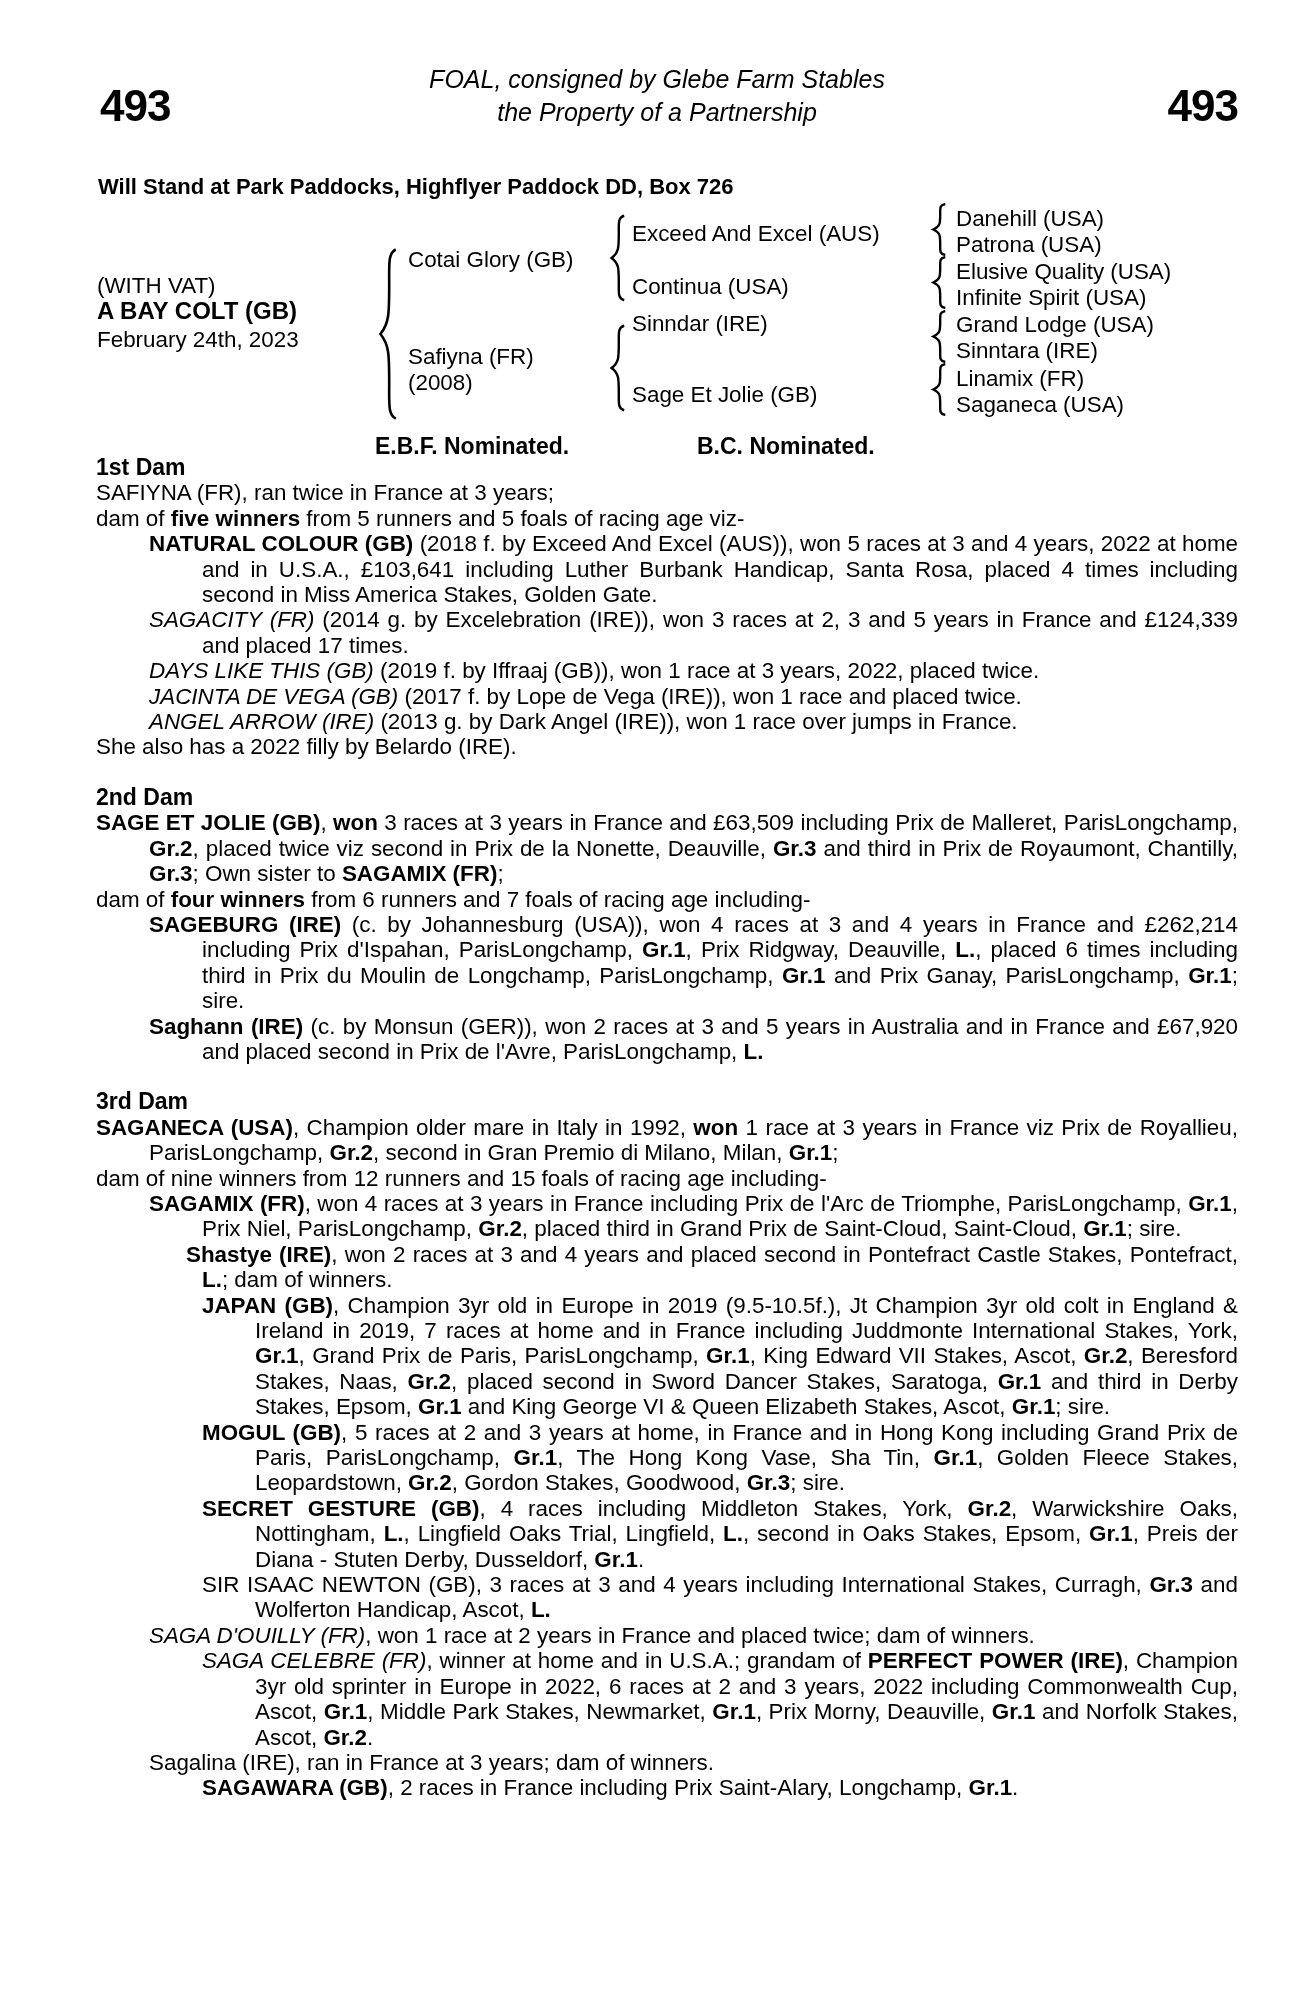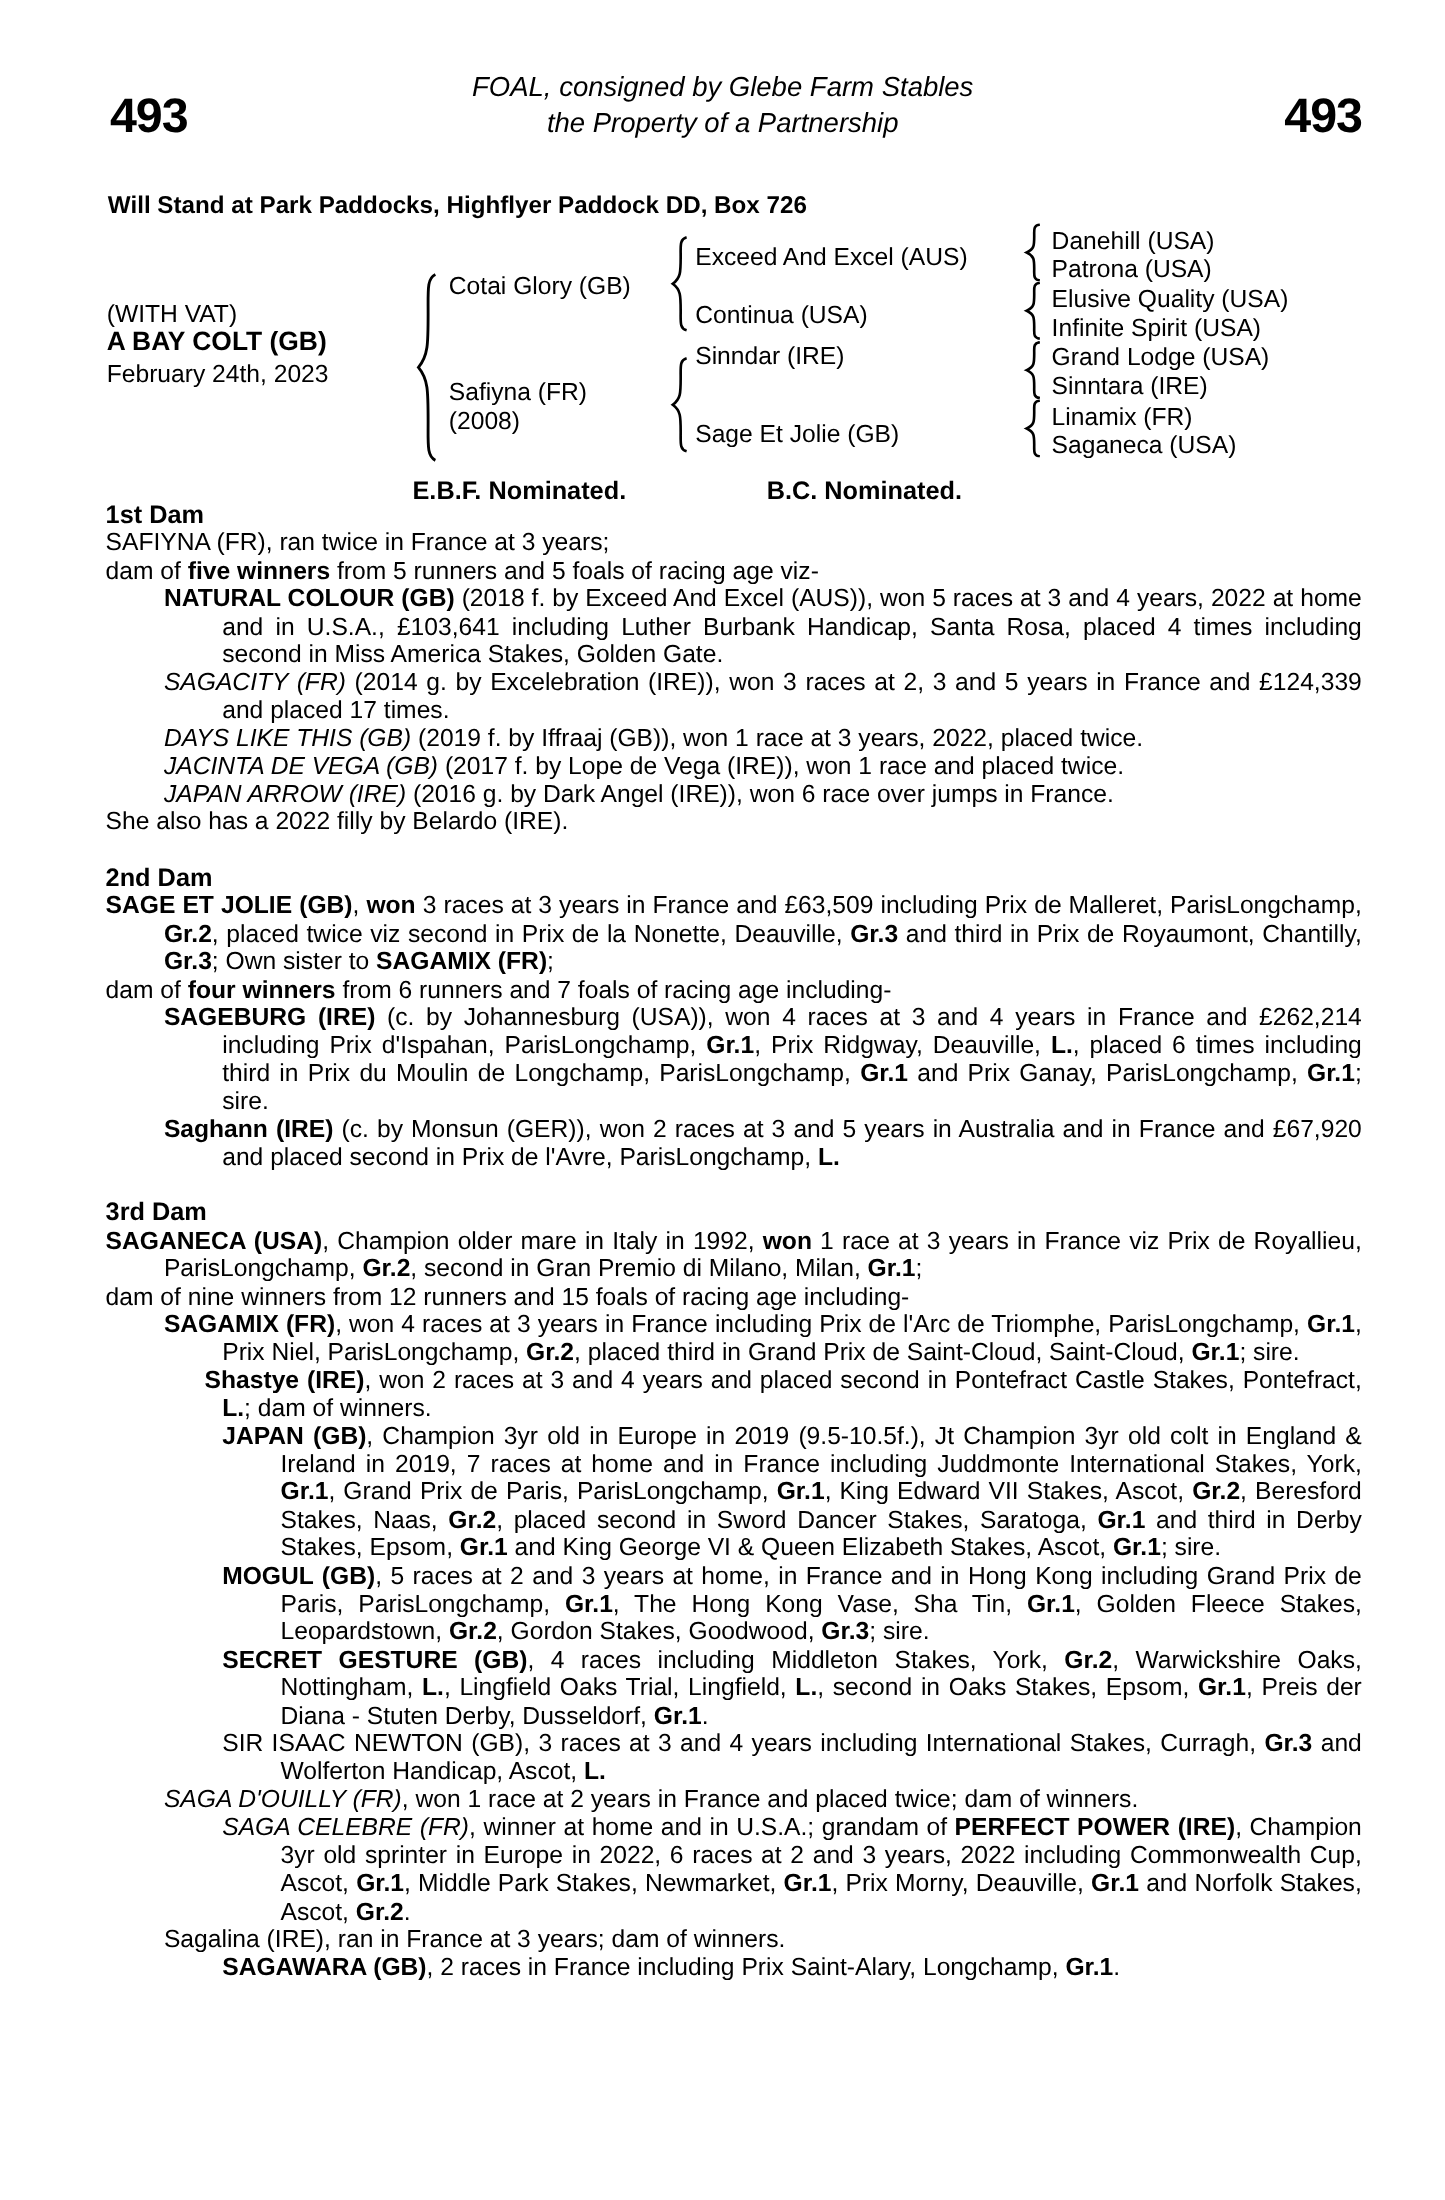--- a/index.html
+++ b/index.html
@@ -92,21 +92,21 @@
 <main id="body-copy">
 
   <section>
     <h2 class="dam-head">1st Dam</h2>
     <p class="L0"><span>SAFIYNA (FR), ran twice in France at 3 years;</span></p>
     <p class="L0"><span>dam of </span><span style="font-weight: bold;">five winners</span><span> from 5 runners and 5 foals of racing age viz-</span></p>
     <p class="L1"><span style="font-weight: bold;">NATURAL COLOUR (GB)</span><span> (2018 f. by Exceed And Excel (AUS)), won 5 races at 3 and 4 years, 2022 at home and in U.S.A., £103,641 including Luther Burbank Handicap, Santa Rosa, placed 4 times including second in Miss America Stakes, Golden Gate.</span></p>
     <p class="L1"><span style="font-style: italic;">SAGACITY (FR)</span><span> (2014 g. by Excelebration (IRE)), won 3 races at 2, 3 and 5 years in France and £124,339 and placed 17 times.</span></p>
     <p class="L1"><span style="font-style: italic;">DAYS LIKE THIS (GB)</span><span> (2019 f. by Iffraaj (GB)), won 1 race at 3 years, 2022, placed twice.</span></p>
     <p class="L1"><span style="font-style: italic;">JACINTA DE VEGA (GB)</span><span> (2017 f. by Lope de Vega (IRE)), won 1 race and placed twice.</span></p>
-    <p class="L1"><span style="font-style: italic;">JAPAN ARROW (IRE)</span><span> (2016 g. by Dark Angel (IRE)), won 6 race over jumps in France.</span></p>
+    <p class="L1"><span style="font-style: italic;">ANGEL ARROW (IRE)</span><span> (2013 g. by Dark Angel (IRE)), won 1 race over jumps in France.</span></p>
     <p class="L0"><span>She also has a 2022 filly by Belardo (IRE).</span></p>
   </section>
 
   <section class="gap">
     <h2 class="dam-head">2nd Dam</h2>
     <p class="L0"><span style="font-weight: bold;">SAGE ET JOLIE (GB)</span><span>, </span><span style="font-weight: bold;">won</span><span> 3 races at 3 years in France and £63,509 including Prix de Malleret, ParisLongchamp, </span><span style="font-weight: bold;">Gr.2</span><span>, placed twice viz second in Prix de la Nonette, Deauville, </span><span style="font-weight: bold;">Gr.3</span><span> and third in Prix de Royaumont, Chantilly, </span><span style="font-weight: bold;">Gr.3</span><span>; Own sister to </span><span style="font-weight: bold;">SAGAMIX (FR)</span><span>;</span></p>
     <p class="L0"><span>dam of </span><span style="font-weight: bold;">four winners</span><span> from 6 runners and 7 foals of racing age including-</span></p>
     <p class="L1"><span style="font-weight: bold;">SAGEBURG (IRE)</span><span> (c. by Johannesburg (USA)), won 4 races at 3 and 4 years in France and £262,214 including Prix d'Ispahan, ParisLongchamp, </span><span style="font-weight: bold;">Gr.1</span><span>, Prix Ridgway, Deauville, </span><span style="font-weight: bold;">L.</span><span>, placed 6 times including third in Prix du Moulin de Longchamp, ParisLongchamp, </span><span style="font-weight: bold;">Gr.1</span><span> and Prix Ganay, ParisLongchamp, </span><span style="font-weight: bold;">Gr.1</span><span>; sire.</span></p>
     <p class="L1"><span style="font-weight: bold;">Saghann (IRE)</span><span> (c. by Monsun (GER)), won 2 races at 3 and 5 years in Australia and in France and £67,920 and placed second in Prix de l'Avre, ParisLongchamp, </span><span style="font-weight: bold;">L.</span></p>
   </section>

